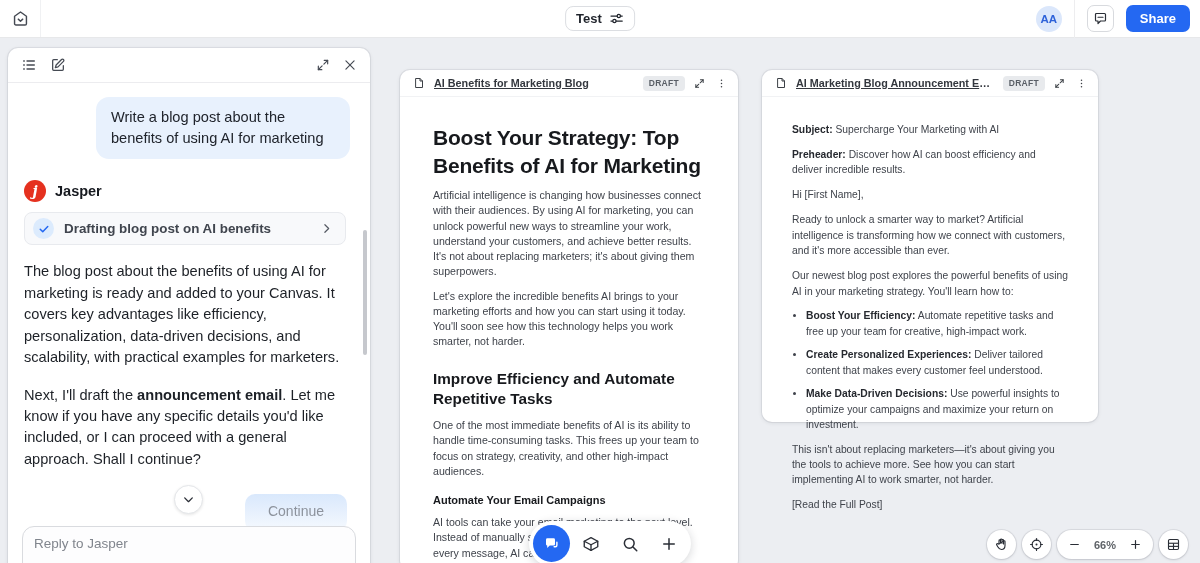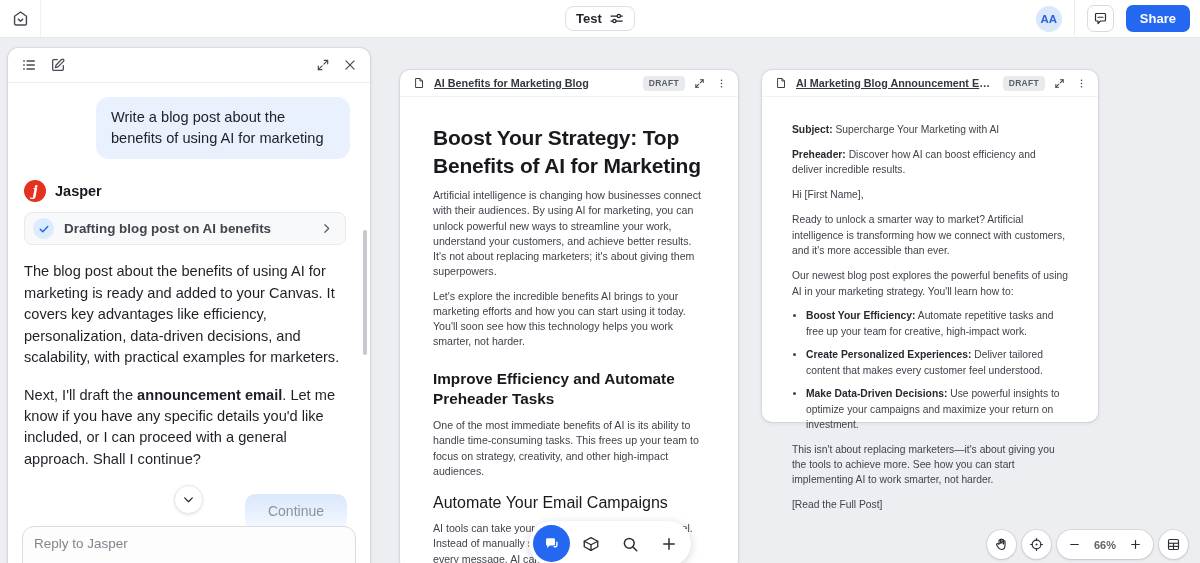--- a/index.html
+++ b/index.html
@@ -79,21 +79,21 @@
   .doc-title { font-size:10.8px; font-weight:700; color:#33373e; flex:1; white-space:nowrap;
                overflow:hidden; text-overflow:ellipsis;text-decoration:underline; }
   .draft-badge { background:#e8eaed; color:#595e66; font-size:8.5px; font-weight:700;
                  padding:2.5px 6px; border-radius:4px; letter-spacing:.3px; }
   .doc-icon-btn { color:#3c4046; display:flex; align-items:center; cursor:pointer; background:none; border:none; padding:0 2px; }
 
   .blog-content { padding:27px 36px 0 33px; }
   .blog-content h1 { font-size:21px; line-height:1.31; font-weight:700; color:#17191d; letter-spacing:-.2px; }
   .blog-content p { font-size:10.6px; line-height:1.44; color:#3f434b; margin-top:9px; }
   .blog-content h2 { font-size:15.3px; line-height:1.33; font-weight:700; color:#17191d; margin-top:19px; }
-  .blog-content h3 { font-size:16px; font-weight:400; color:#17191d; margin-top:15px; }
+  .blog-content h3 { font-size:11px; font-weight:700; color:#17191d; margin-top:15px; }
   .blog-content b, .email-content b { color:#26292f; }
 
   .email-content { padding:25px 30px 0 30px; }
   .email-content p { font-size:10.3px; line-height:1.5; color:#3f434b; margin-bottom:9.5px; }
   .email-content ul { padding-left:14px; margin-bottom:9px; }
   .email-content li { font-size:10.3px; line-height:1.5; color:#3f434b; margin-bottom:8px; }
 
   
   .canvas-toolbar { position:absolute; left:529px; top:521px; background:#fff; border-radius:28px;
                     padding:4px; display:flex; gap:2px; box-shadow:0 2px 10px rgba(20,25,40,.18); z-index:20; }
@@ -293,21 +293,21 @@
             <circle cx="12" cy="12" r="1.7"></circle>
             <circle cx="12" cy="19" r="1.7"></circle>
         </svg>
       </span>
     </button>
   </div>
   <div class="blog-content">
     <h1>Boost Your Strategy: Top Benefits of AI for Marketing</h1>
     <p>Artificial intelligence is changing how businesses connect with their audiences. By using AI for marketing, you can unlock powerful new ways to streamline your work, understand your customers, and achieve better results. It's not about replacing marketers; it's about giving them superpowers.</p>
     <p>Let's explore the incredible benefits AI brings to your marketing efforts and how you can start using it today. You'll soon see how this technology helps you work smarter, not harder.</p>
-    <h2>Improve Efficiency and Automate Preheader Tasks</h2>
+    <h2>Improve Efficiency and Automate Repetitive Tasks</h2>
     <p>One of the most immediate benefits of AI is its ability to handle time-consuming tasks. This frees up your team to focus on strategy, creativity, and other high-impact audiences.</p>
     <h3>Automate Your Email Campaigns</h3>
     <p>AI tools can take your email marketing to the next level. Instead of manually segmenting lists and scheduling every message, AI can do the heavy lifting for you.</p>
 
   </div>
 </div>
 
 <div class="panel doc-panel email-panel">
   <div class="doc-header">
     <span class="doc-icon-btn">

